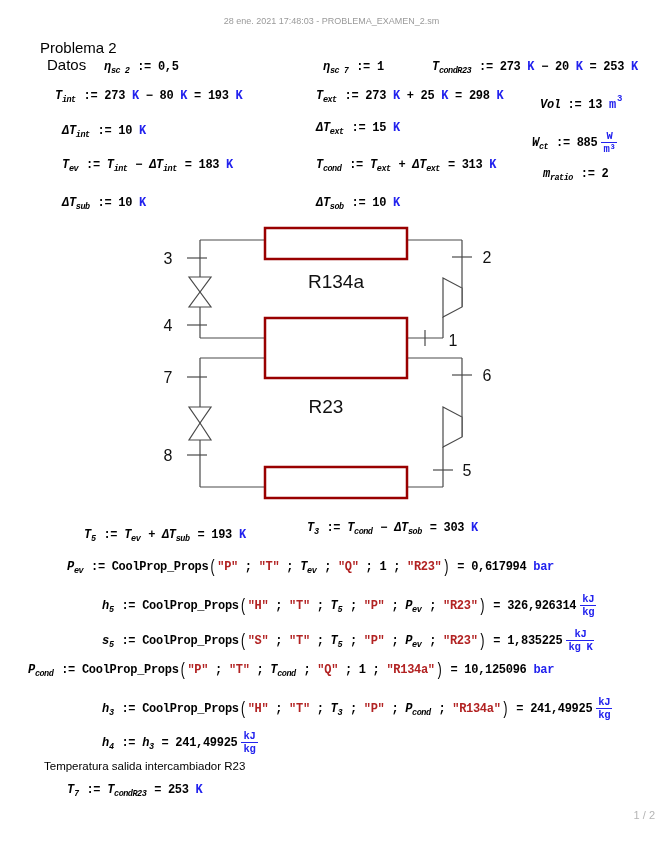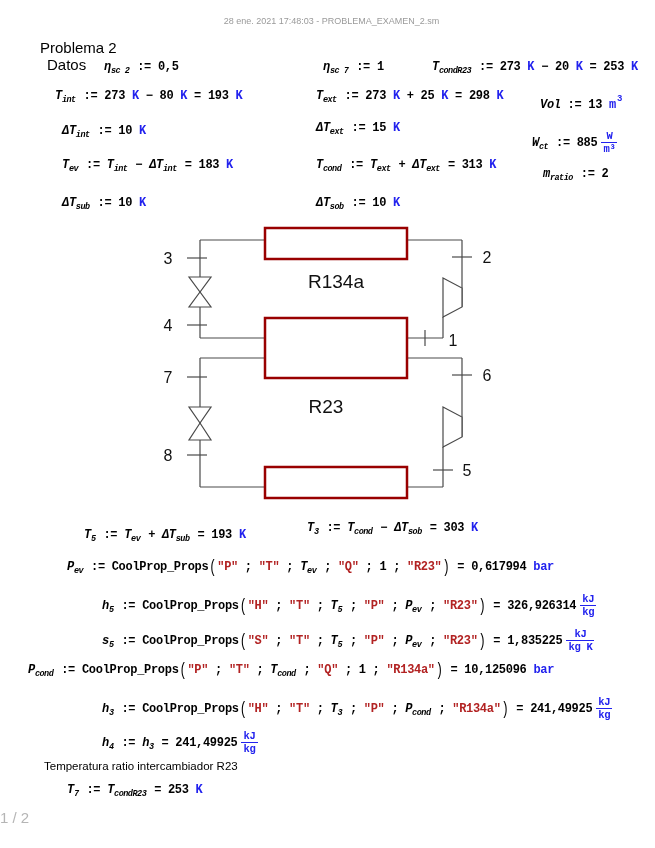--- a/index.html
+++ b/index.html
@@ -7,21 +7,21 @@
     --red:#b22222;
     --comp:#990000;
     --line:#4a4a4a;
     --gray:#9a9a9a;
   }
   html,body{margin:0;padding:0;background:#fff;}
   .page{position:relative;width:655px;height:848px;background:#fff;overflow:hidden;
         font-family:"Liberation Sans",sans-serif;color:#000;}
   .abs{position:absolute;}
   .hdr{width:655px;text-align:center;font-size:9px;color:var(--gray);}
-  .ftr{width:655px;text-align:left;font-size:15px;color:#b5b5b5;}
+  .ftr{width:655px;text-align:right;font-size:11px;color:#b5b5b5;}
   .txt{font-size:15px;color:#000;}
   
   .eq{position:absolute;display:flex;align-items:center;white-space:pre;
       font-family:"Liberation Mono","DejaVu Sans Mono",monospace;
       font-weight:bold;font-size:12px;color:#000;letter-spacing:-0.3px;}
   .tk{display:inline-block;}
   .tk-v{font-style:italic;}
   .tk-s{font-style:italic;font-size:8.5px;position:relative;top:4px;margin-right:1px;letter-spacing:-0.5px;}
   .tk-n{}
   .tk-op{}
@@ -111,18 +111,18 @@
 
   <div class="eq" style="left:84px;top:528px;"><span class="tk tk-v">T</span><span class="tk tk-s">5</span><span class="tk tk-op"> := </span><span class="tk tk-v">T</span><span class="tk tk-s">ev</span><span class="tk tk-op"> + </span><span class="tk tk-v">ΔT</span><span class="tk tk-s">sub</span><span class="tk tk-op"> = </span><span class="tk tk-n">193</span><span class="tk tk-u"> K</span></div>
   <div class="eq" style="left:307px;top:521px;"><span class="tk tk-v">T</span><span class="tk tk-s">3</span><span class="tk tk-op"> := </span><span class="tk tk-v">T</span><span class="tk tk-s">cond</span><span class="tk tk-op"> − </span><span class="tk tk-v">ΔT</span><span class="tk tk-s">sob</span><span class="tk tk-op"> = </span><span class="tk tk-n">303</span><span class="tk tk-u"> K</span></div>
   <div class="eq" style="left:67px;top:560px;"><span class="tk tk-v">P</span><span class="tk tk-s">ev</span><span class="tk tk-op"> := </span><span class="tk tk-fn">CoolProp_Props</span><span class="tk tk-br">(</span><span class="tk tk-str">"P"</span><span class="tk tk-op"> ; </span><span class="tk tk-str">"T"</span><span class="tk tk-op"> ; </span><span class="tk tk-v">T</span><span class="tk tk-s">ev</span><span class="tk tk-op"> ; </span><span class="tk tk-str">"Q"</span><span class="tk tk-op"> ; </span><span class="tk tk-n">1</span><span class="tk tk-op"> ; </span><span class="tk tk-str">"R23"</span><span class="tk tk-br">)</span><span class="tk tk-op"> = </span><span class="tk tk-n">0,617994</span><span class="tk tk-u"> bar</span></div>
   <div class="eq" style="left:102px;top:593px;"><span class="tk tk-v">h</span><span class="tk tk-s">5</span><span class="tk tk-op"> := </span><span class="tk tk-fn">CoolProp_Props</span><span class="tk tk-br">(</span><span class="tk tk-str">"H"</span><span class="tk tk-op"> ; </span><span class="tk tk-str">"T"</span><span class="tk tk-op"> ; </span><span class="tk tk-v">T</span><span class="tk tk-s">5</span><span class="tk tk-op"> ; </span><span class="tk tk-str">"P"</span><span class="tk tk-op"> ; </span><span class="tk tk-v">P</span><span class="tk tk-s">ev</span><span class="tk tk-op"> ; </span><span class="tk tk-str">"R23"</span><span class="tk tk-br">)</span><span class="tk tk-op"> = </span><span class="tk tk-n">326,926314</span><span class="tk tk-fu"><span class="fu-num">kJ</span><span class="fu-den">kg</span></span></div>
   <div class="eq" style="left:102px;top:628px;"><span class="tk tk-v">s</span><span class="tk tk-s">5</span><span class="tk tk-op"> := </span><span class="tk tk-fn">CoolProp_Props</span><span class="tk tk-br">(</span><span class="tk tk-str">"S"</span><span class="tk tk-op"> ; </span><span class="tk tk-str">"T"</span><span class="tk tk-op"> ; </span><span class="tk tk-v">T</span><span class="tk tk-s">5</span><span class="tk tk-op"> ; </span><span class="tk tk-str">"P"</span><span class="tk tk-op"> ; </span><span class="tk tk-v">P</span><span class="tk tk-s">ev</span><span class="tk tk-op"> ; </span><span class="tk tk-str">"R23"</span><span class="tk tk-br">)</span><span class="tk tk-op"> = </span><span class="tk tk-n">1,835225</span><span class="tk tk-fu"><span class="fu-num">kJ</span><span class="fu-den">kg K</span></span></div>
   <div class="eq" style="left:28px;top:663px;"><span class="tk tk-v">P</span><span class="tk tk-s">cond</span><span class="tk tk-op"> := </span><span class="tk tk-fn">CoolProp_Props</span><span class="tk tk-br">(</span><span class="tk tk-str">"P"</span><span class="tk tk-op"> ; </span><span class="tk tk-str">"T"</span><span class="tk tk-op"> ; </span><span class="tk tk-v">T</span><span class="tk tk-s">cond</span><span class="tk tk-op"> ; </span><span class="tk tk-str">"Q"</span><span class="tk tk-op"> ; </span><span class="tk tk-n">1</span><span class="tk tk-op"> ; </span><span class="tk tk-str">"R134a"</span><span class="tk tk-br">)</span><span class="tk tk-op"> = </span><span class="tk tk-n">10,125096</span><span class="tk tk-u"> bar</span></div>
   <div class="eq" style="left:102px;top:696px;"><span class="tk tk-v">h</span><span class="tk tk-s">3</span><span class="tk tk-op"> := </span><span class="tk tk-fn">CoolProp_Props</span><span class="tk tk-br">(</span><span class="tk tk-str">"H"</span><span class="tk tk-op"> ; </span><span class="tk tk-str">"T"</span><span class="tk tk-op"> ; </span><span class="tk tk-v">T</span><span class="tk tk-s">3</span><span class="tk tk-op"> ; </span><span class="tk tk-str">"P"</span><span class="tk tk-op"> ; </span><span class="tk tk-v">P</span><span class="tk tk-s">cond</span><span class="tk tk-op"> ; </span><span class="tk tk-str">"R134a"</span><span class="tk tk-br">)</span><span class="tk tk-op"> = </span><span class="tk tk-n">241,49925</span><span class="tk tk-fu"><span class="fu-num">kJ</span><span class="fu-den">kg</span></span></div>
   <div class="eq" style="left:102px;top:730px;"><span class="tk tk-v">h</span><span class="tk tk-s">4</span><span class="tk tk-op"> := </span><span class="tk tk-v">h</span><span class="tk tk-s">3</span><span class="tk tk-op"> = </span><span class="tk tk-n">241,49925</span><span class="tk tk-fu"><span class="fu-num">kJ</span><span class="fu-den">kg</span></span></div>
 
-  <div class="abs txt" style="left:44px;top:760px;font-size:11.5px;">Temperatura ratio intercambiador R23</div>
+  <div class="abs txt" style="left:44px;top:760px;font-size:11.5px;">Temperatura salida intercambiador R23</div>
   <div class="eq" style="left:67px;top:783px;"><span class="tk tk-v">T</span><span class="tk tk-s">7</span><span class="tk tk-op"> := </span><span class="tk tk-v">T</span><span class="tk tk-s">condR23</span><span class="tk tk-op"> = </span><span class="tk tk-n">253</span><span class="tk tk-u"> K</span></div>
 
   <div class="abs ftr" style="top:809px;left:0;">1 / 2</div>
 
 </div>
 
 </body></html>

